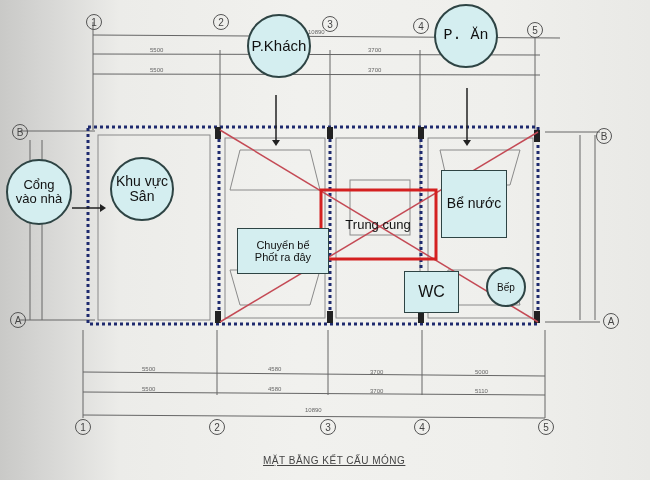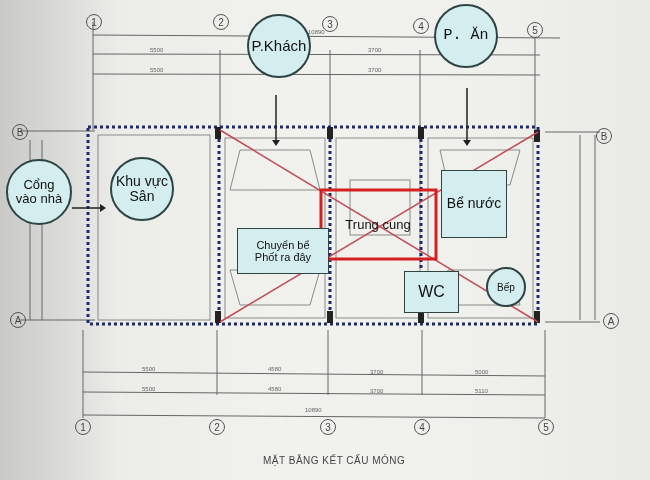--- a/index.html
+++ b/index.html
@@ -4,21 +4,21 @@
 <style>
   html,body{margin:0;padding:0;}
   body{width:650px;height:480px;overflow:hidden;background:#e4e4e2;font-family:"Liberation Sans",sans-serif;}
   #stage{position:relative;width:650px;height:480px;background:linear-gradient(90deg,#c9c9c7 0px,#dadad8 60px,#ecece9 120px,#f1f1ee 300px,#efefec 500px,#e9e9e6 650px);}
   svg{position:absolute;left:0;top:0;}
   .lbl{position:absolute;display:flex;align-items:center;justify-content:center;text-align:center;color:#111;line-height:1.1;}
   .bubble{border-radius:50%;background:#d4eef0;border:2px solid #2e4444;box-sizing:border-box;}
   .box{background:#d4eef0;border:1.5px solid #2e4444;box-sizing:border-box;}
   .grid-num{position:absolute;width:16px;height:16px;border:1px solid #555;border-radius:50%;font-size:10px;color:#444;display:flex;align-items:center;justify-content:center;box-sizing:border-box;background:transparent;}
   .dim{position:absolute;font-size:6px;color:#666;}
-  .title{position:absolute;left:263px;top:455px;font-size:10px;color:#444;letter-spacing:0.5px;}
+  .title{position:absolute;left:263px;top:455px;font-size:10px;color:#444;text-decoration:underline;letter-spacing:0.5px;}
 </style>
 </head>
 <body>
 
 <div id="stage">
   <svg width="650" height="480">
 
     <g stroke="#666" stroke-width="1" fill="none">
       <line x1="93" y1="35" x2="560" y2="38"></line>
       <line x1="93" y1="54" x2="540" y2="55"></line>

